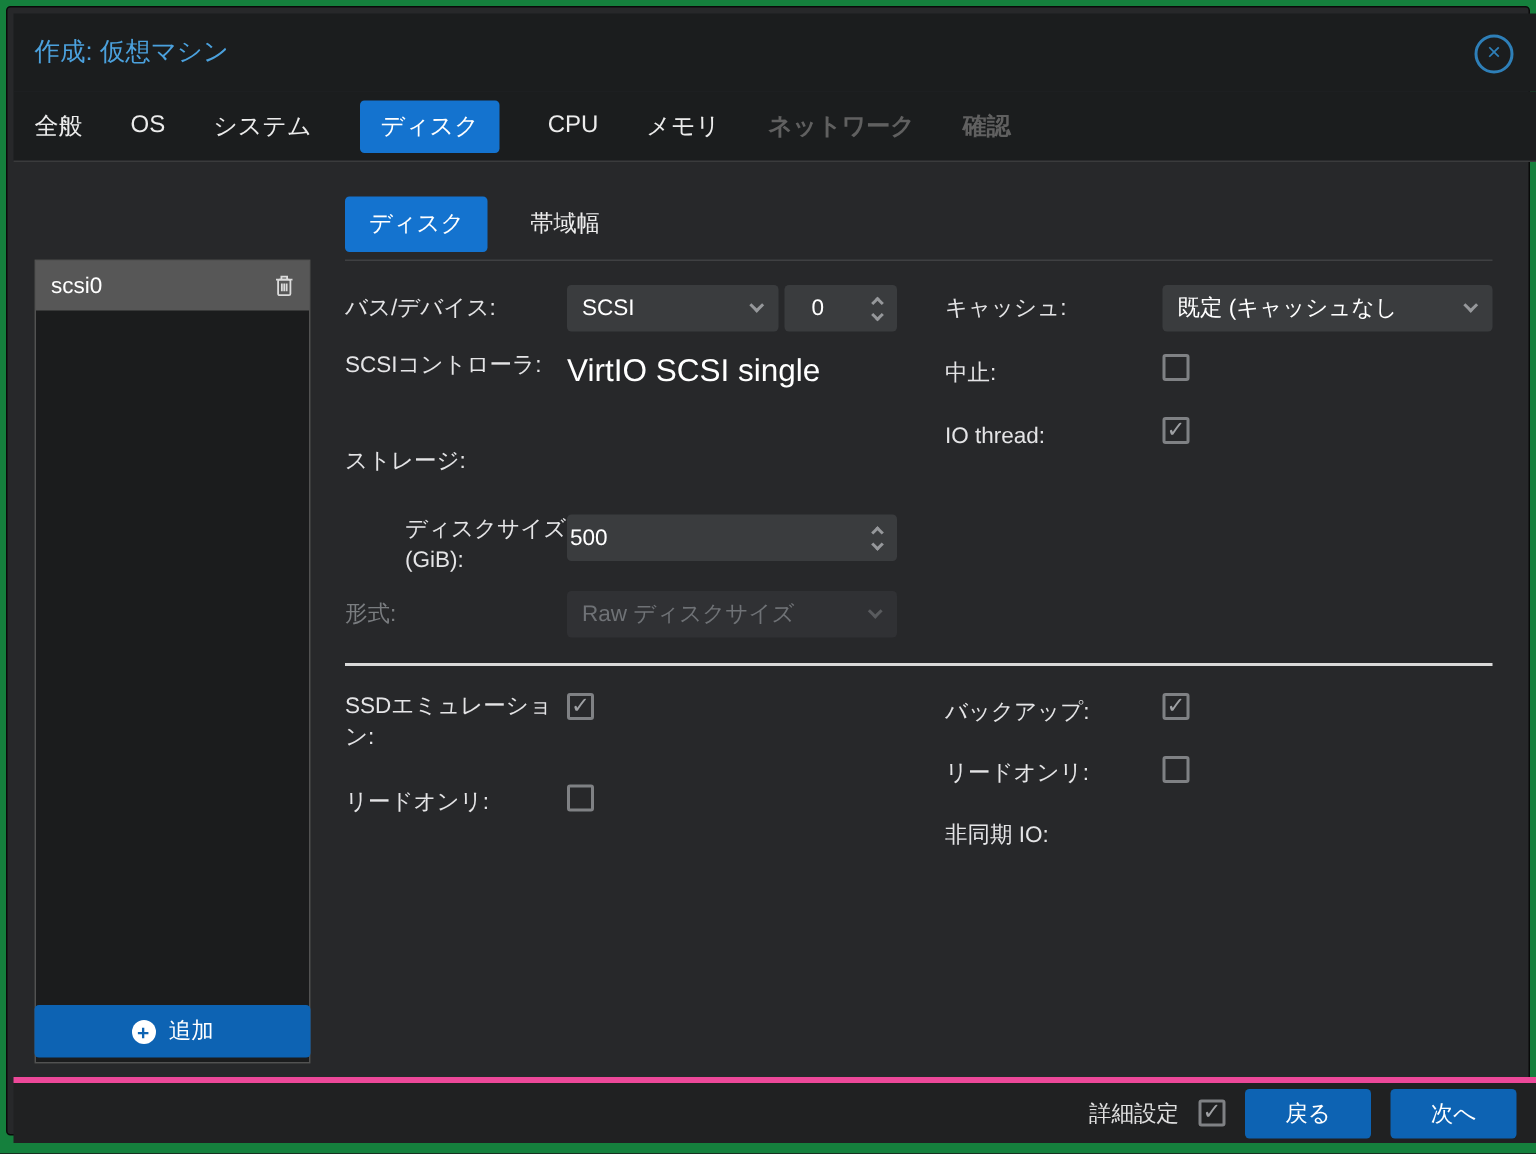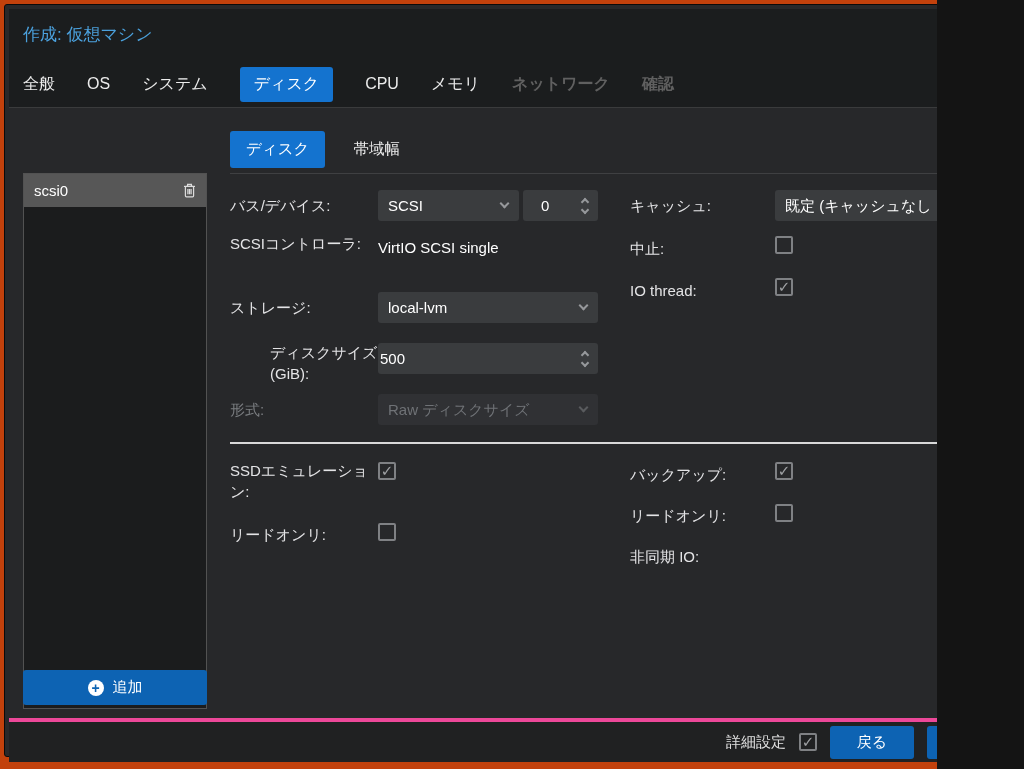--- a/index.html
+++ b/index.html
@@ -1,17 +1,17 @@
 <!DOCTYPE html>
 <html><head>
 <meta charset="utf-8">
 <style>
   html,body{margin:0;padding:0;background:#141414;}
   *{box-sizing:border-box;font-family:"Liberation Sans","DejaVu Sans",sans-serif;}
-  #stage{position:relative;width:937px;height:769px;background:#c2410c;overflow:hidden;}
+  #stage{position:relative;width:1024px;height:769px;background:#15803d;overflow:hidden;}
   .dialog{position:absolute;left:4px;top:4px;width:1016px;height:753px;background:#27282a;border:1px solid #0a0a0a;border-radius:3px;}
 
   
   .titlebar{position:absolute;left:4px;top:4px;width:1016px;height:52px;background:#1b1d1e;}
   .dlg-title{position:absolute;left:14px;top:14px;font-size:17px;color:#4ba1dd;}
   .close-btn{position:absolute;right:16px;top:14px;width:26px;height:26px;border:2px solid #2e7fb8;
     border-radius:50%;color:#2e7fb8;font-size:16px;line-height:22px;text-align:center;cursor:pointer;}
 
   
   .tabbar{position:absolute;left:4px;top:56px;width:1016px;height:47px;background:#1b1d1e;
@@ -33,21 +33,21 @@
   
   .subtabs{position:absolute;left:225px;top:126px;display:flex;align-items:center;gap:28px;}
   .subtab{font-size:15.5px;color:#ececec;cursor:pointer;}
   .subtab[data-state="active"]{background:#1473cf;color:#fff;padding:8px 16px;border-radius:3px;}
   .rule{position:absolute;left:225px;width:765px;height:1px;background:#3f4042;}
   .rule-bright{position:absolute;left:225px;width:765px;height:2px;background:#d9d9d9;}
 
   
   .flabel{position:absolute;font-size:15px;color:#e4e4e6;line-height:21px;}
   .flabel.dim{color:#7a7d80;}
-  .fvalue{position:absolute;font-size:15px;color:#fff;line-height:21px;}
+  .fvalue{position:absolute;font-size:21px;color:#fff;line-height:21px;}
   .select,.numfield{position:absolute;height:31px;background:#3a3c3e;border-radius:3px;cursor:pointer;overflow:hidden;}
   .select .sel-text,.numfield .num-text{display:block;font-size:15px;color:#fff;line-height:31px;
     padding:0 26px 0 10px;white-space:nowrap;overflow:hidden;}
   .numfield .num-text{padding-left:18px;}
   .select.disabled{background:#303134;cursor:default;}
   .select.disabled .sel-text{color:#6f7276;}
   .chev{position:absolute;right:11px;top:10px;width:7px;height:7px;border-right:2px solid #96989b;
     border-bottom:2px solid #96989b;transform:rotate(45deg);}
   .select.disabled .chev{border-color:#595b5e;}
   .spin-up{position:absolute;right:10px;top:9px;width:6px;height:6px;border-right:2px solid #96989b;
@@ -122,24 +122,20 @@
     <div class="numfield" style="left:518px;top:185px;width:75px;">
       <span class="num-text">0</span>
       <span class="spin-up"></span>
       <span class="spin-down"></span>
     </div>
 
     <div class="flabel" style="left:225px;top:228px;width:142px;">SCSIコントローラ:</div>
     <div class="fvalue" style="left:373px;top:232px;">VirtIO SCSI single</div>
 
     <div class="flabel" style="left:225px;top:292px;width:142px;">ストレージ:</div>
-    <div class="select" style="left:373px;top:287px;width:220px;">
-      <span class="sel-text">local-lvm</span>
-      <span class="chev"></span>
-    </div>
 
     <div class="flabel" style="left:225px;top:337px;width:142px;margin-left:40px;">ディスクサイズ (GiB):</div>
     <div class="numfield" style="left:373px;top:338px;width:220px;">
       <span class="num-text" style="padding-left:2px;">500</span>
       <span class="spin-up"></span>
       <span class="spin-down"></span>
     </div>
 
     <div class="flabel dim" style="left:225px;top:394px;width:142px;">形式:</div>
     <div class="select disabled" style="left:373px;top:389px;width:220px;">

